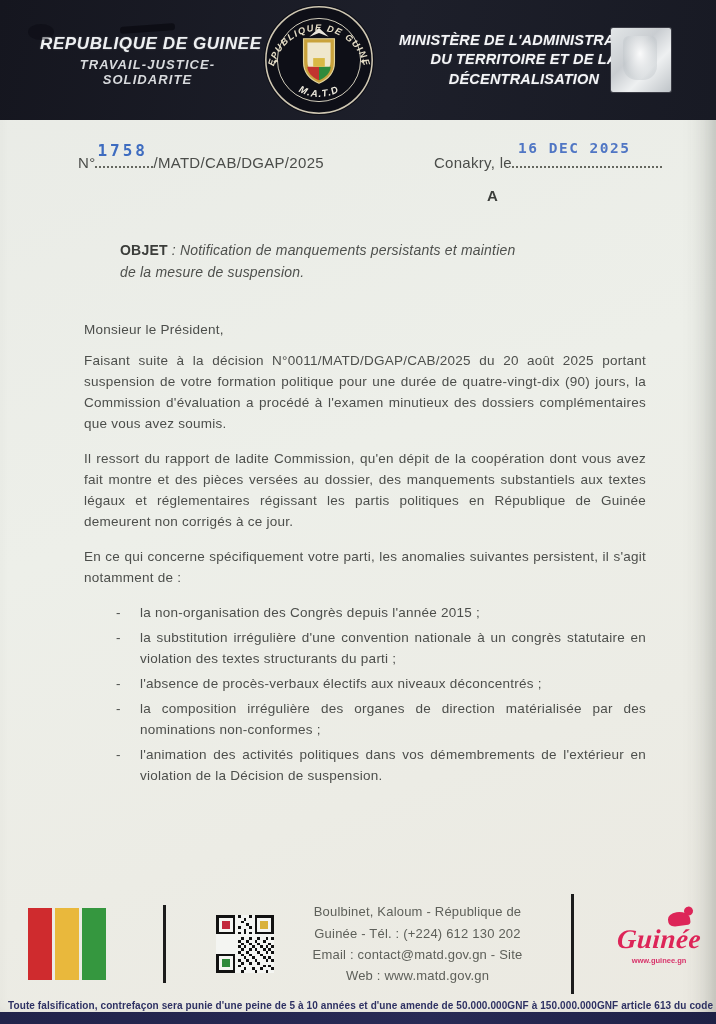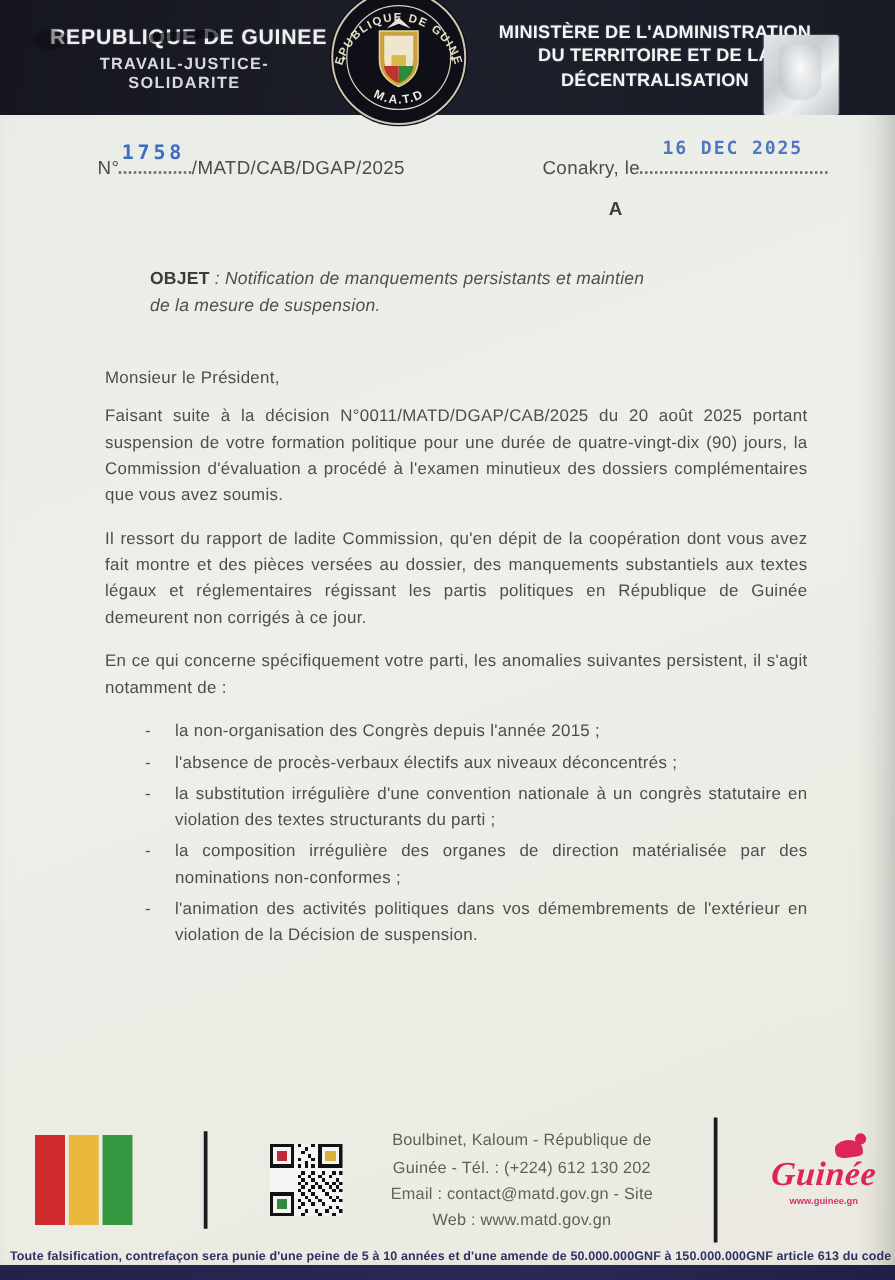--- a/index.html
+++ b/index.html
@@ -8,23 +8,23 @@
 
   .paper {
     position:relative; width:716px; height:1024px;
     background:linear-gradient(160deg,#e9ebe6 0%,#edefe9 45%,#ebe9e1 100%);
     box-shadow:inset -20px 0 26px -14px rgba(55,60,55,.28), inset 0 -14px 20px -12px rgba(60,60,60,.18);
     overflow:hidden;
   }
 
   
   .banner {
-    position:relative; width:100%; height:92px;
+    position:relative; width:100%; height:120px;
     background:linear-gradient(100deg,#15161f 0%,#1d1f2a 55%,#181a24 100%);
-    display:flex; align-items:center;
+    display:flex; align-items:center;font-style:italic;
   }
   .smudge { position:absolute; background:#07080e; opacity:.65; border-radius:3px; }
   .smudge.s1 { left:120px; top:25px; width:55px; height:7px; transform:rotate(-4deg); }
   .smudge.s2 { left:28px; top:24px; width:26px; height:16px; border-radius:50%; opacity:.4; }
   .banner-left { margin-left:40px; width:215px; text-align:center; color:#eef0f2; }
   .banner-left .rep { font-size:17px; font-weight:bold; letter-spacing:.6px; white-space:nowrap; text-shadow:0 0 2px rgba(255,255,255,.25); }
   .banner-left .motto { font-size:13px; font-weight:bold; letter-spacing:1.1px; margin-top:3px; color:#d8dadd; }
   .seal-wrap { width:116px; height:116px; margin-left:6px; flex:0 0 auto; }
   .banner-right { width:250px; margin-left:22px; text-align:center; color:#f4f5f7; font-weight:bold; font-size:14.5px; line-height:1.32; letter-spacing:.2px; text-shadow:0 0 2px rgba(255,255,255,.2); }
   .hologram {
@@ -38,21 +38,21 @@
     border-radius:6px 6px 14px 14px;
   }
 
   
   .refrow { display:flex; justify-content:space-between; padding:34px 54px 0 78px; font-size:15px; color:#4b4d4a; letter-spacing:.3px; }
   .dots { display:inline-block; border-bottom:2px dotted #65675f; height:13px; vertical-align:baseline; position:relative; }
   .dots.num { width:58px; }
   .dots.date { width:150px; }
   .stamp { position:absolute; font-family:"DejaVu Sans Mono", monospace; font-weight:bold; color:#3e6cc0; white-space:nowrap; }
   .stamp.number { left:2px; top:-14px; font-size:16px; letter-spacing:3px; }
-  .stamp.dated { left:18px; top:-15px; font-size:14.5px; letter-spacing:1.5px; color:#5076c4; }
+  .stamp.dated { left:6px; top:-15px; font-size:14.5px; letter-spacing:1.5px; color:#5076c4; }
 
   
   .addressee { width:345px; margin:16px 0 0 320px; text-align:center; color:#3c3e3b; }
   .addressee .from { font-size:16px; font-weight:bold; letter-spacing:.4px; }
   .addressee .to-label { font-size:15px; font-weight:bold; margin-top:14px; }
   .addressee .to { font-size:16px; font-weight:bold; margin-top:14px; line-height:1.5; letter-spacing:.2px; }
 
   
   .objet { margin:36px 200px 0 120px; font-size:14px; line-height:21.5px; color:#4e504d; letter-spacing:.2px; }
   .objet .lab { font-weight:bold; font-style:normal; color:#3b3d3a; }
@@ -156,22 +156,22 @@
     <span class="lab">OBJET</span><span class="sep"> : </span><span class="txt">Notification de manquements persistants et maintien de la mesure de suspension.</span>
   </div>
 
   <div class="body-text">
     <p class="salutation">Monsieur le Président,</p>
     <p>Faisant suite à la décision N°0011/MATD/DGAP/CAB/2025 du 20 août 2025 portant suspension de votre formation politique pour une durée de quatre-vingt-dix (90) jours, la Commission d'évaluation a procédé à l'examen minutieux des dossiers complémentaires que vous avez soumis.</p>
     <p>Il ressort du rapport de ladite Commission, qu'en dépit de la coopération dont vous avez fait montre et des pièces versées au dossier, des manquements substantiels aux textes légaux et réglementaires régissant les partis politiques en République de Guinée demeurent non corrigés à ce jour.</p>
     <p>En ce qui concerne spécifiquement votre parti, les anomalies suivantes persistent, il s'agit notamment de :</p>
     <ul class="bullets">
       <li><span>la non-organisation des Congrès depuis l'année 2015 ;</span></li>
+      <li><span>la substitution irrégulière d'une convention nationale à un congrès statutaire en violation des textes structurants du parti ;</span></li>
       <li><span>l'absence de procès-verbaux électifs aux niveaux déconcentrés ;</span></li>
-      <li><span>la substitution irrégulière d'une convention nationale à un congrès statutaire en violation des textes structurants du parti ;</span></li>
       <li><span>la composition irrégulière des organes de direction matérialisée par des nominations non-conformes ;</span></li>
       <li><span>l'animation des activités politiques dans vos démembrements de l'extérieur en violation de la Décision de suspension.</span></li>
     </ul>
   </div>
 
   <div class="footer">
     <div class="flag">
       <div class="f-red"></div>
         <div class="f-yel"></div>
         <div class="f-grn"></div>

